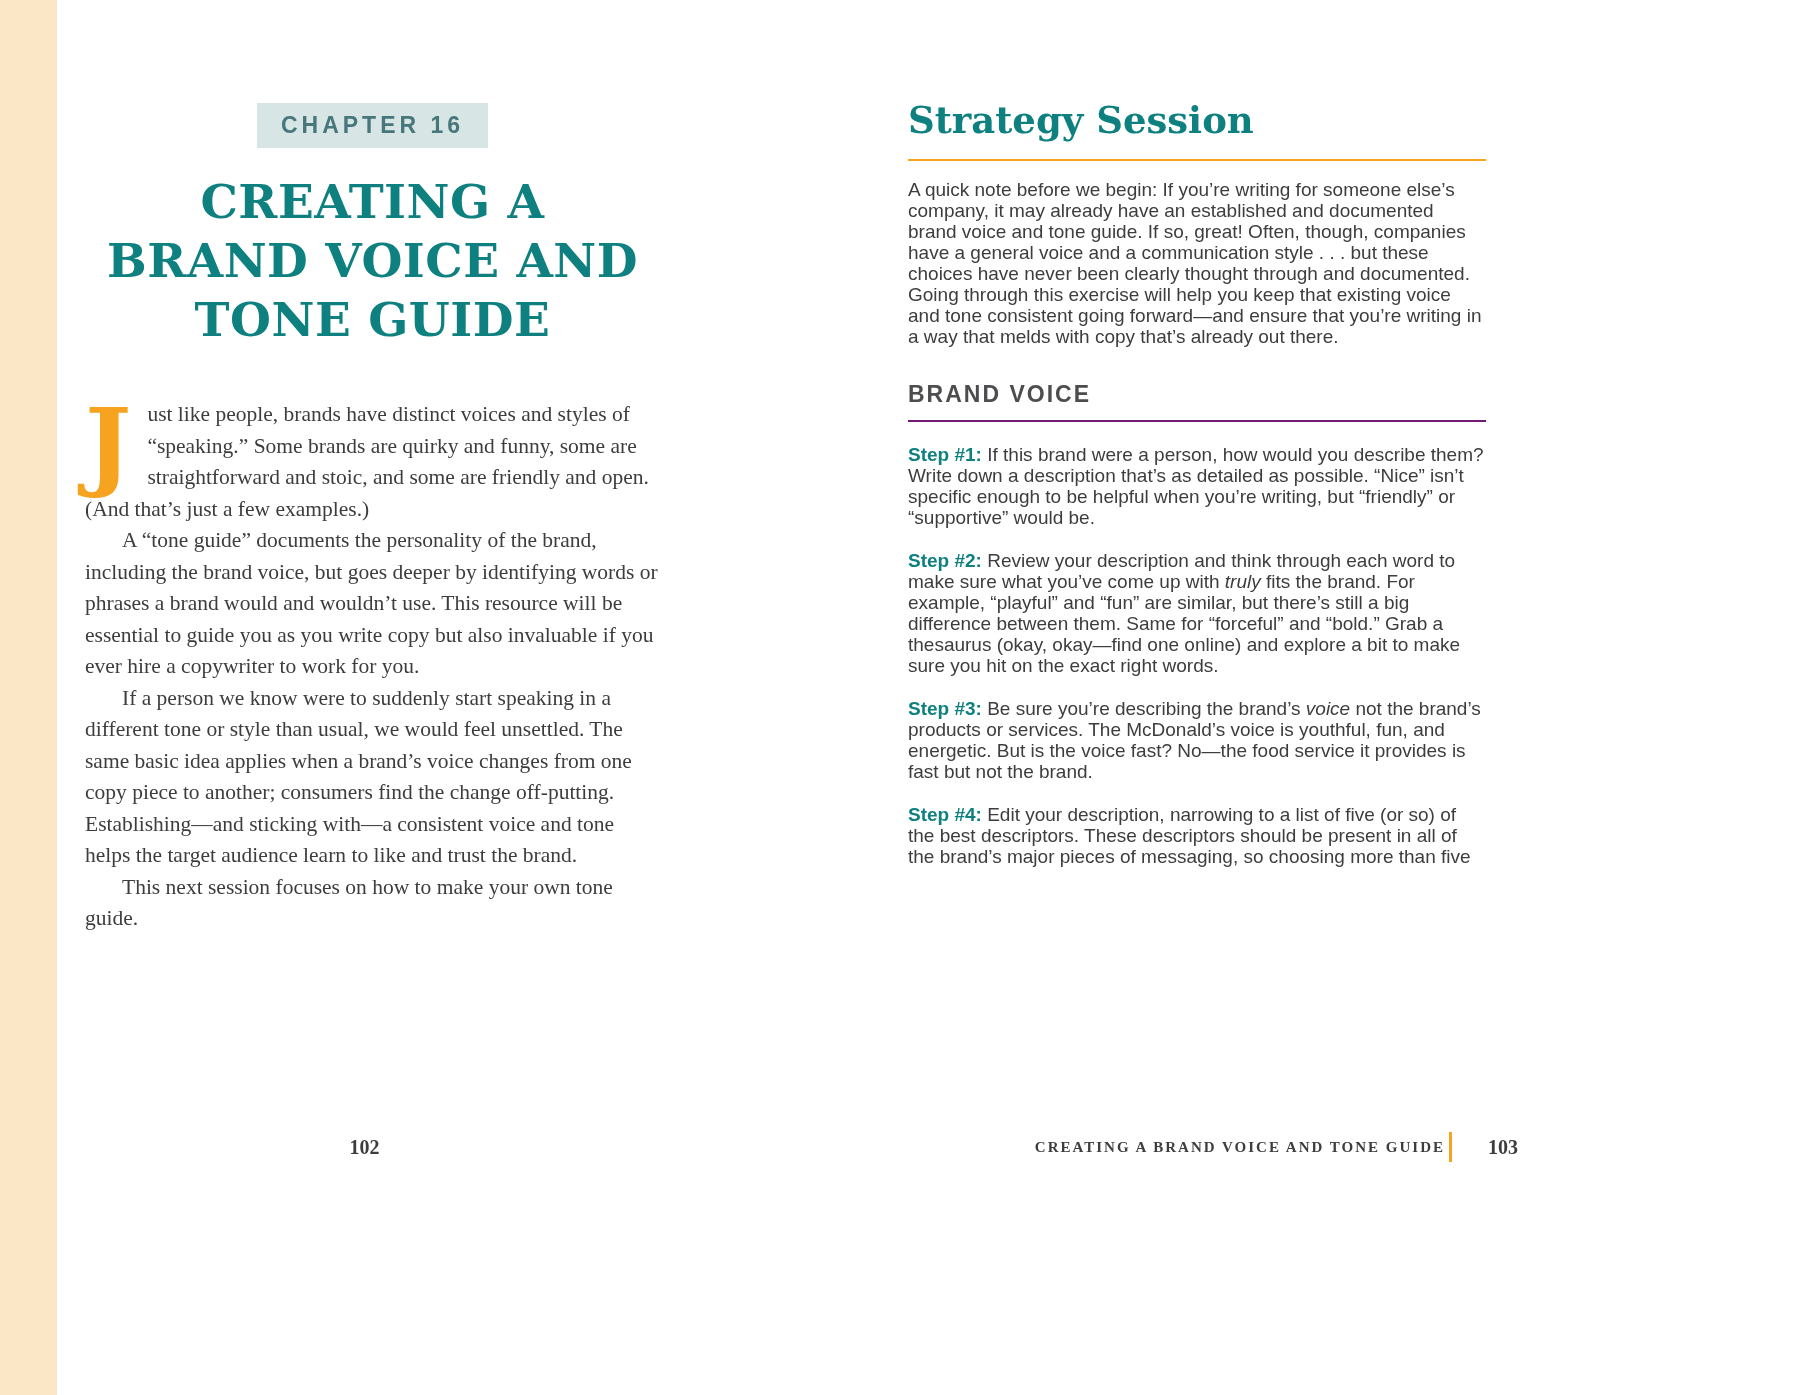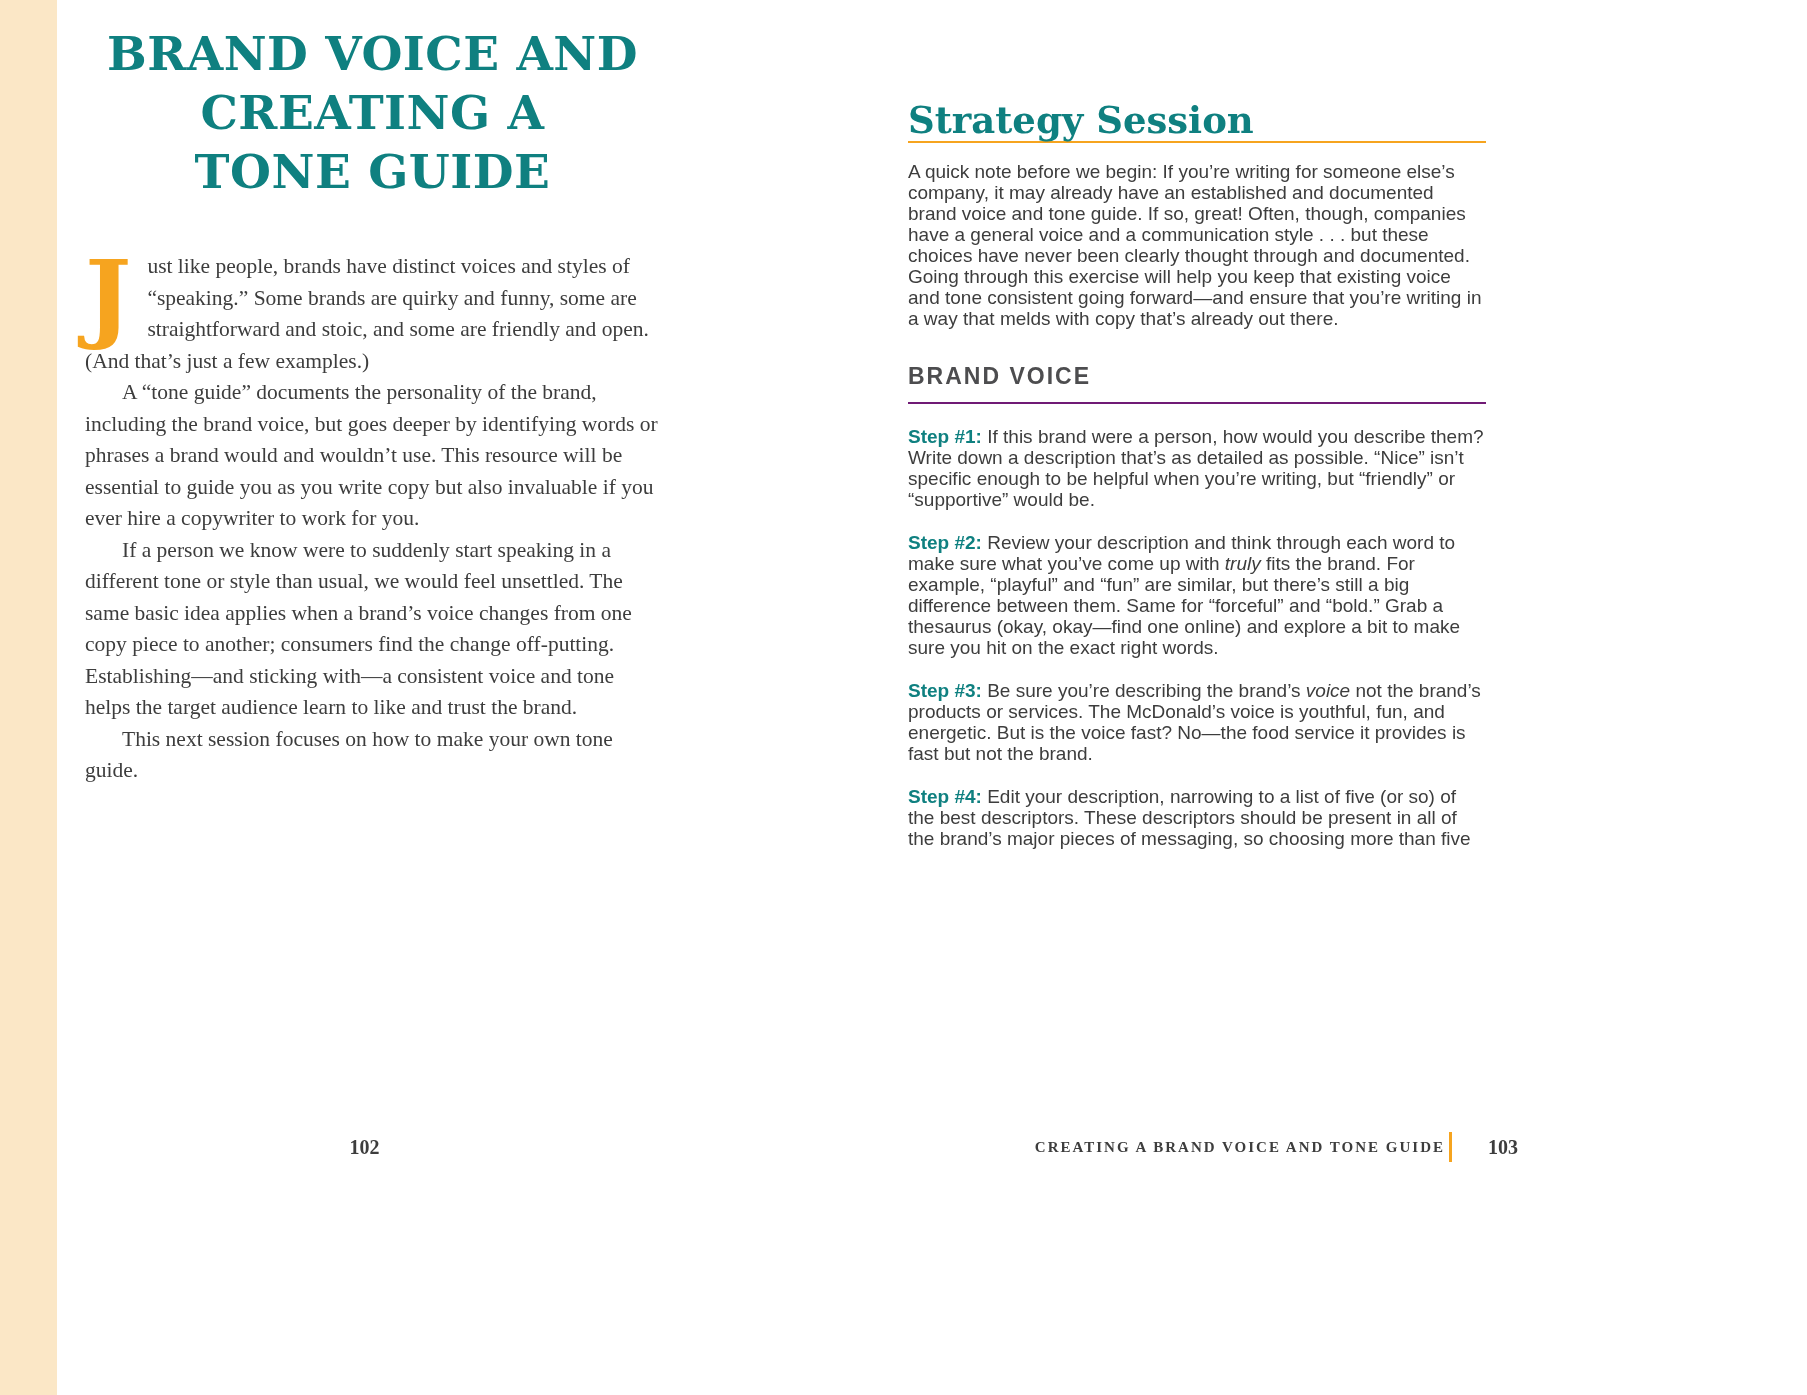--- a/index.html
+++ b/index.html
@@ -80,20 +80,21 @@
 
   
   .page-right {
     position: absolute;
     left: 908px; top: 0;
     width: 578px; height: 100%;
   }
   .session-heading {
     margin: 0;
     padding-top: 100px;
+    padding-bottom: 18px;
     border-bottom: 2px solid #f6a41f;
     color: #0f8080;
     font-family: "DejaVu Serif", "Liberation Serif", serif;
     font-weight: bold;
     font-size: 37px;
     line-height: 1.1;
   }
   .sans {
     font-family: "Liberation Sans", sans-serif;
     font-size: 19px;
@@ -151,23 +152,24 @@
     margin-left: 32px;
   }
 </style>
 </head>
 <body>
 
 <div id="stage">
   <div class="edge-strip"></div>
 
   <section class="page-left">
+    <div class="chapter-badge">CHAPTER 16</div>
     <h1 class="chapter-title">
+      <span class="t-line">CREATING A</span>
       <span class="t-line">BRAND VOICE AND</span>
-      <span class="t-line">CREATING A</span>
       <span class="t-line">TONE GUIDE</span>
     </h1>
     <div class="body-serif">
       <p class="lead"><span class="dropcap">J</span><span>ust like people, brands have distinct voices and styles of “speaking.” Some brands are quirky and funny, some are straightforward and stoic, and some are friendly and open. (And that’s just a few examples.)</span></p>
       <p class="indent">A “tone guide” documents the personality of the brand, including the brand voice, but goes deeper by identifying words or phrases a brand would and wouldn’t use. This resource will be essential to guide you as you write copy but also invaluable if you ever hire a copywriter to work for you.</p>
       <p class="indent">If a person we know were to suddenly start speaking in a different tone or style than usual, we would feel unsettled. The same basic idea applies when a brand’s voice changes from one copy piece to another; consumers find the change off-putting. Establishing—and sticking with—a consistent voice and tone helps the target audience learn to like and trust the brand.</p>
       <p class="indent">This next session focuses on how to make your own tone guide.</p>
     </div>
     <div class="folio-left">102</div>
   </section>

